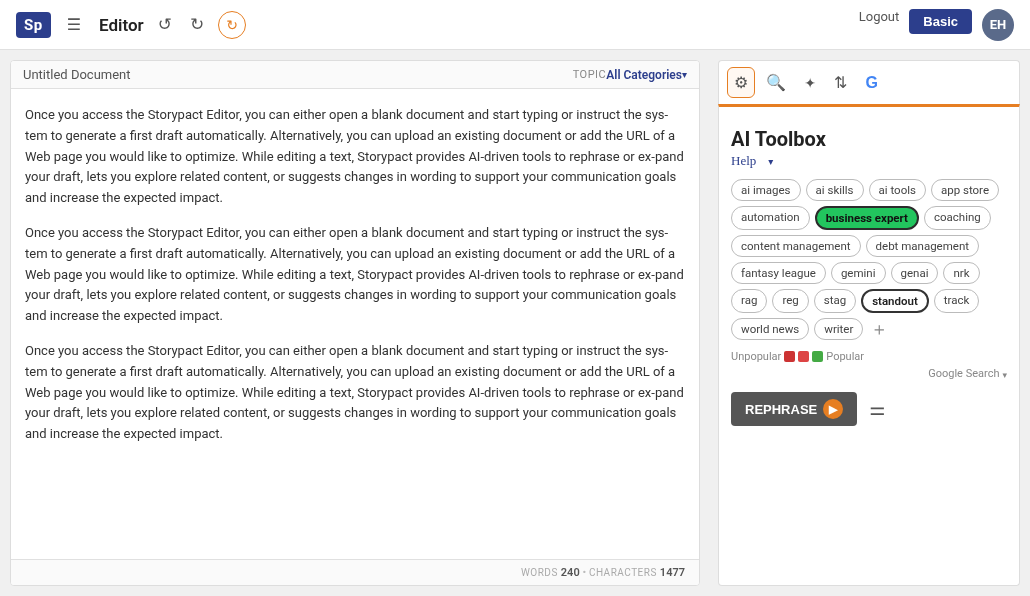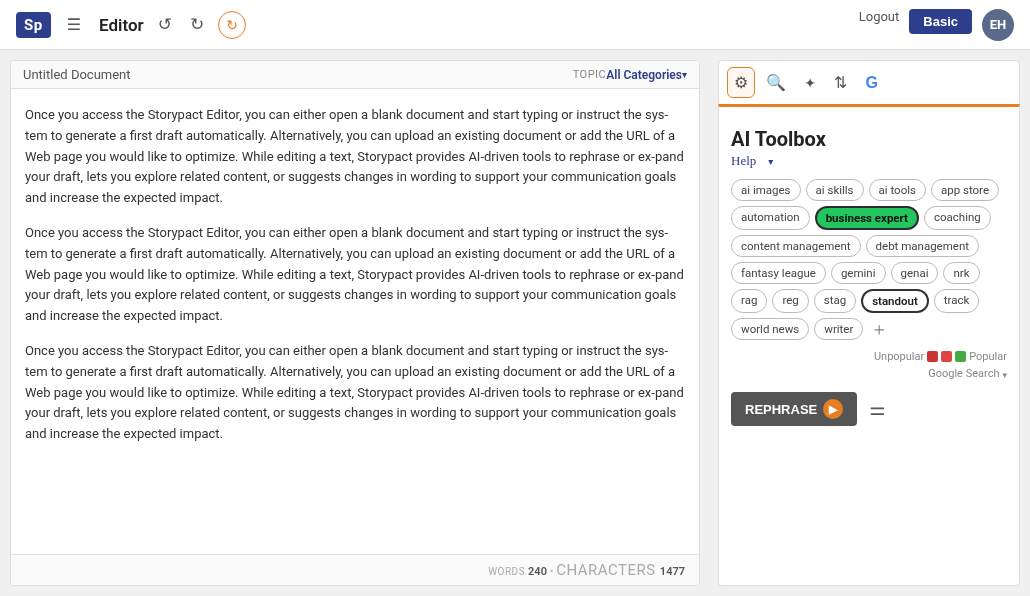--- a/index.html
+++ b/index.html
@@ -274,21 +274,20 @@
       color: #888;
       font-size: 18px;
       padding: 0 2px;
       line-height: 1;
     }
 
     
     .popularity-row {
       display: flex;
       align-items: center;
-      justify-content: flex-end;
       gap: 3px;
       font-size: 11px;
       color: #888;
       margin-bottom: 4px;
     }
     .pop-dot {
       width: 11px;
       height: 11px;
       border-radius: 2px;
       display: inline-block;
@@ -372,21 +371,21 @@
     </div>
     <div class="editor-content">
       <p>Once you access the Storypact Editor, you can either open a blank document and start typing or instruct the sys-tem to generate a first draft automatically. Alternatively, you can upload an existing document or add the URL of a Web page you would like to optimize. While editing a text, Storypact provides AI-driven tools to rephrase or ex-pand your draft, lets you explore related content, or suggests changes in wording to support your communication goals and increase the expected impact.</p>
       <p>Once you access the Storypact Editor, you can either open a blank document and start typing or instruct the sys-tem to generate a first draft automatically. Alternatively, you can upload an existing document or add the URL of a Web page you would like to optimize. While editing a text, Storypact provides AI-driven tools to rephrase or ex-pand your draft, lets you explore related content, or suggests changes in wording to support your communication goals and increase the expected impact.</p>
       <p>Once you access the Storypact Editor, you can either open a blank document and start typing or instruct the sys-tem to generate a first draft automatically. Alternatively, you can upload an existing document or add the URL of a Web page you would like to optimize. While editing a text, Storypact provides AI-driven tools to rephrase or ex-pand your draft, lets you explore related content, or suggests changes in wording to support your communication goals and increase the expected impact.</p>
     </div>
     <div class="editor-footer">
       <span style="text-transform:uppercase;letter-spacing:0.5px;font-size:10px;color:#aaa;">WORDS </span>
       <strong>240</strong>
       <span style="color:#bbb;"> • </span>
-      <span style="text-transform:uppercase;letter-spacing:0.5px;font-size:15px;color:#aaa;">CHARACTERS </span>
+      <span style="text-transform:uppercase;letter-spacing:0.5px;font-size:10px;color:#aaa;">CHARACTERS </span>
       <strong>1477</strong>
     </div>
   </div>
 
   <div class="right-panel">
 
     <div class="toolbox-icons">
       <button class="toolbox-icon-btn active" title="Settings">⚙</button>
       <button class="toolbox-icon-btn" title="Search">🔍</button>
       <button class="toolbox-icon-btn" style="font-size:14px;" title="AI">✦</button>

